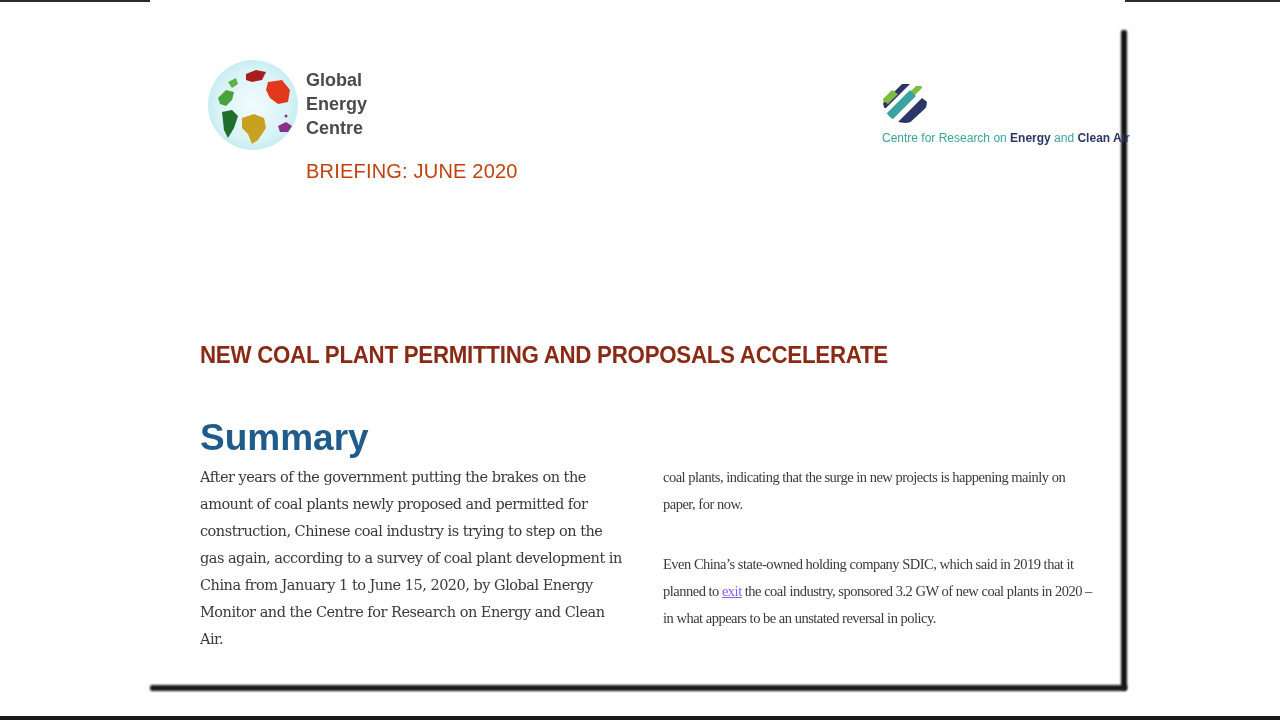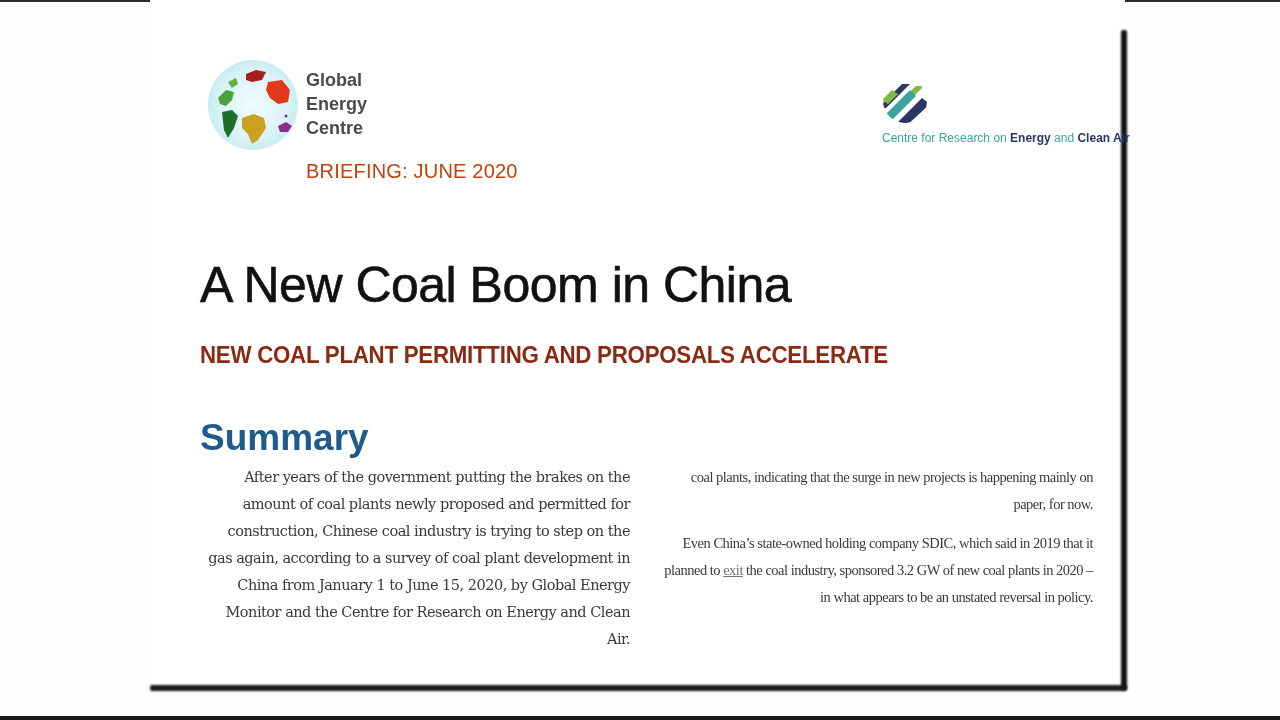--- a/index.html
+++ b/index.html
@@ -103,22 +103,22 @@
       font-size: 37px; font-weight: bold; color: #1f5c8c;
     }
     .col {
       position: absolute; width: 430px;
       font-family: "DejaVu Serif", serif;
       font-size: 14.5px; line-height: 27px; color: #3a3a3a;
       letter-spacing: -0.5px;
     }
     .col-left { left: 200px; top: 462px; }
     .col-right { left: 663px; top: 462px; font-family: Liberation Serif, serif; }
-    .col p { margin-bottom: 12px; text-align: right; }
-    .col .link { color: #737373; text-decoration: underline; }
+    .col p { margin-bottom: 33px; }
+    .col .link { color: #8b5cf6; text-decoration: underline; }
   </style>
 </head>
 <body>
 
 <div class="screen">
   <div class="page"></div>
   <div class="page-shadow-right"></div>
   <div class="page-shadow-bottom"></div>
 
   <div class="gem-logo">
@@ -160,21 +160,20 @@
         <path d="M-4 30 L20 6 L28 6 L4 30 Z" fill="#2b3566"></path>
         <path d="M8 34 L34 8 L42 8 L16 34 Z" fill="#7dbb42"></path>
         <path d="M-2 42 L28 12 L34 18 L6 46 Z" fill="#3aa3a0"></path>
         <path d="M12 48 L40 20 L48 26 L22 50 Z" fill="#2b3566"></path>
         <path d="M0 22 L10 12 L16 16 L6 26 Z" fill="#7dbb42"></path>
       </g>
     </svg>
     <div class="crea-tag"><span>Centre for Research on </span><b>Energy</b><span> and </span><b>Clean Air</b></div>
   </div>
 
-  <h1 class="title">A New Coal Boom in China</h1>
   <h2 class="subtitle">NEW COAL PLANT PERMITTING AND PROPOSALS ACCELERATE</h2>
   <h3 class="section-heading">Summary</h3>
 
   <div class="col col-left">
     <p>After years of the government putting the brakes on the amount of coal plants newly proposed and permitted for construction, Chinese coal industry is trying to step on the gas again, according to a survey of coal plant development in China from January 1 to June 15, 2020, by Global Energy Monitor and the Centre for Research on Energy and Clean Air.</p>
   </div>
 
   <div class="col col-right">
     <p>coal plants, indicating that the surge in new projects is happening mainly on paper, for now.</p>
     <p><span>Even China’s state-owned holding company SDIC, which said in 2019 that it planned to </span><span class="link">exit</span><span> the coal industry, sponsored 3.2 GW of new coal plants in 2020 – in what appears to be an unstated reversal in policy.</span></p>

